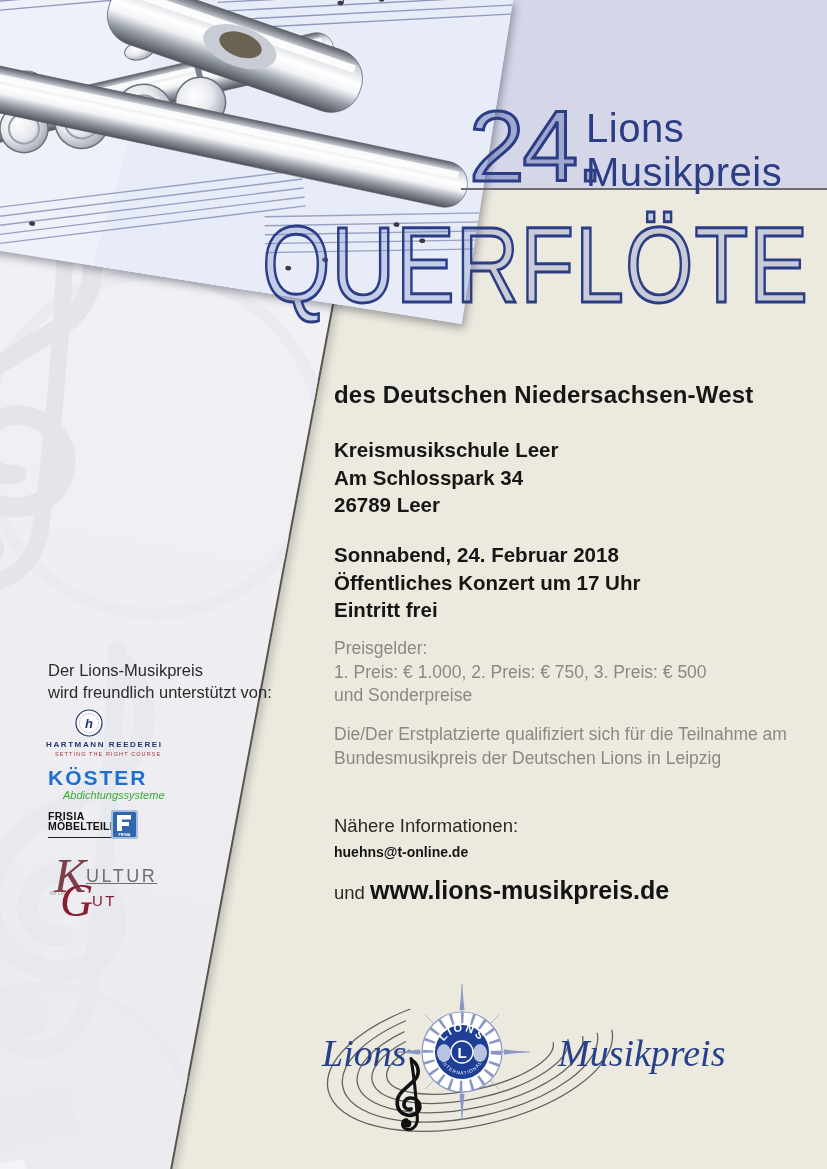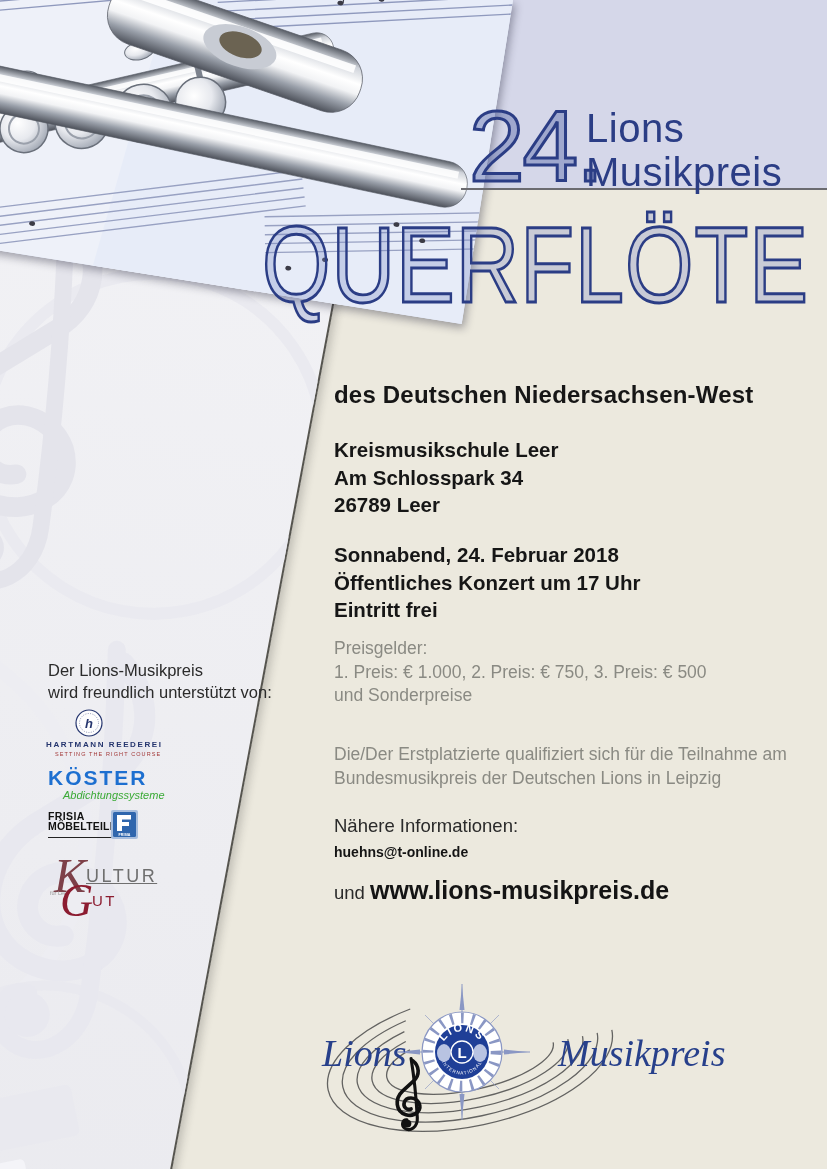--- a/index.html
+++ b/index.html
@@ -37,21 +37,21 @@
     font-size:88px;letter-spacing:1px;font-weight:400;color:#2b3d85;
     -webkit-text-fill-color:rgba(120,136,195,.30);-webkit-text-stroke:2.4px #2b3d85;
     transform:scaleY(1.22); transform-origin:0 0;
   }
   
   .abs{position:absolute;z-index:5;}
   .district{left:334px;top:381px;font-size:24px;font-weight:bold;color:#161616;letter-spacing:.2px;}
   .block-bold{left:334px;font-size:20.5px;font-weight:bold;color:#161616;line-height:27.5px;}
   .venue{top:436px;} .event{top:541px;}
   .block-gray{left:334px;font-size:17.5px;color:#8a8a83;line-height:23.5px;}
-  .prizes{top:637px;} .qualification{top:723px;margin-top:20px;}
+  .prizes{top:637px;} .qualification{top:723px;}
   .contact-heading{left:334px;top:815px;font-size:18.5px;color:#2a2a2a;}
   .contact-email{left:334px;top:844px;font-size:14px;font-weight:bold;color:#141414;}
   .contact-web{left:334px;top:876px;font-size:18.5px;color:#2a2a2a;}
   .contact-web b{font-size:25px;color:#141414;}
   
   .sponsor-intro{left:48px;top:659px;z-index:5;font-size:16.5px;line-height:22px;color:#2b2b2b;}
   .hartmann-circle{left:74px;top:708px;z-index:5;}
   .hartmann-name{left:46px;top:740px;z-index:5;font-size:8px;font-weight:bold;letter-spacing:1.6px;color:#25356e;}
   .hartmann-tag{left:55px;top:751px;z-index:5;font-size:5.5px;letter-spacing:1.1px;color:#a23737;}
   .koester-name{left:48px;top:766px;z-index:5;font-size:21px;font-weight:bold;letter-spacing:2px;color:#1d6fd0;}

